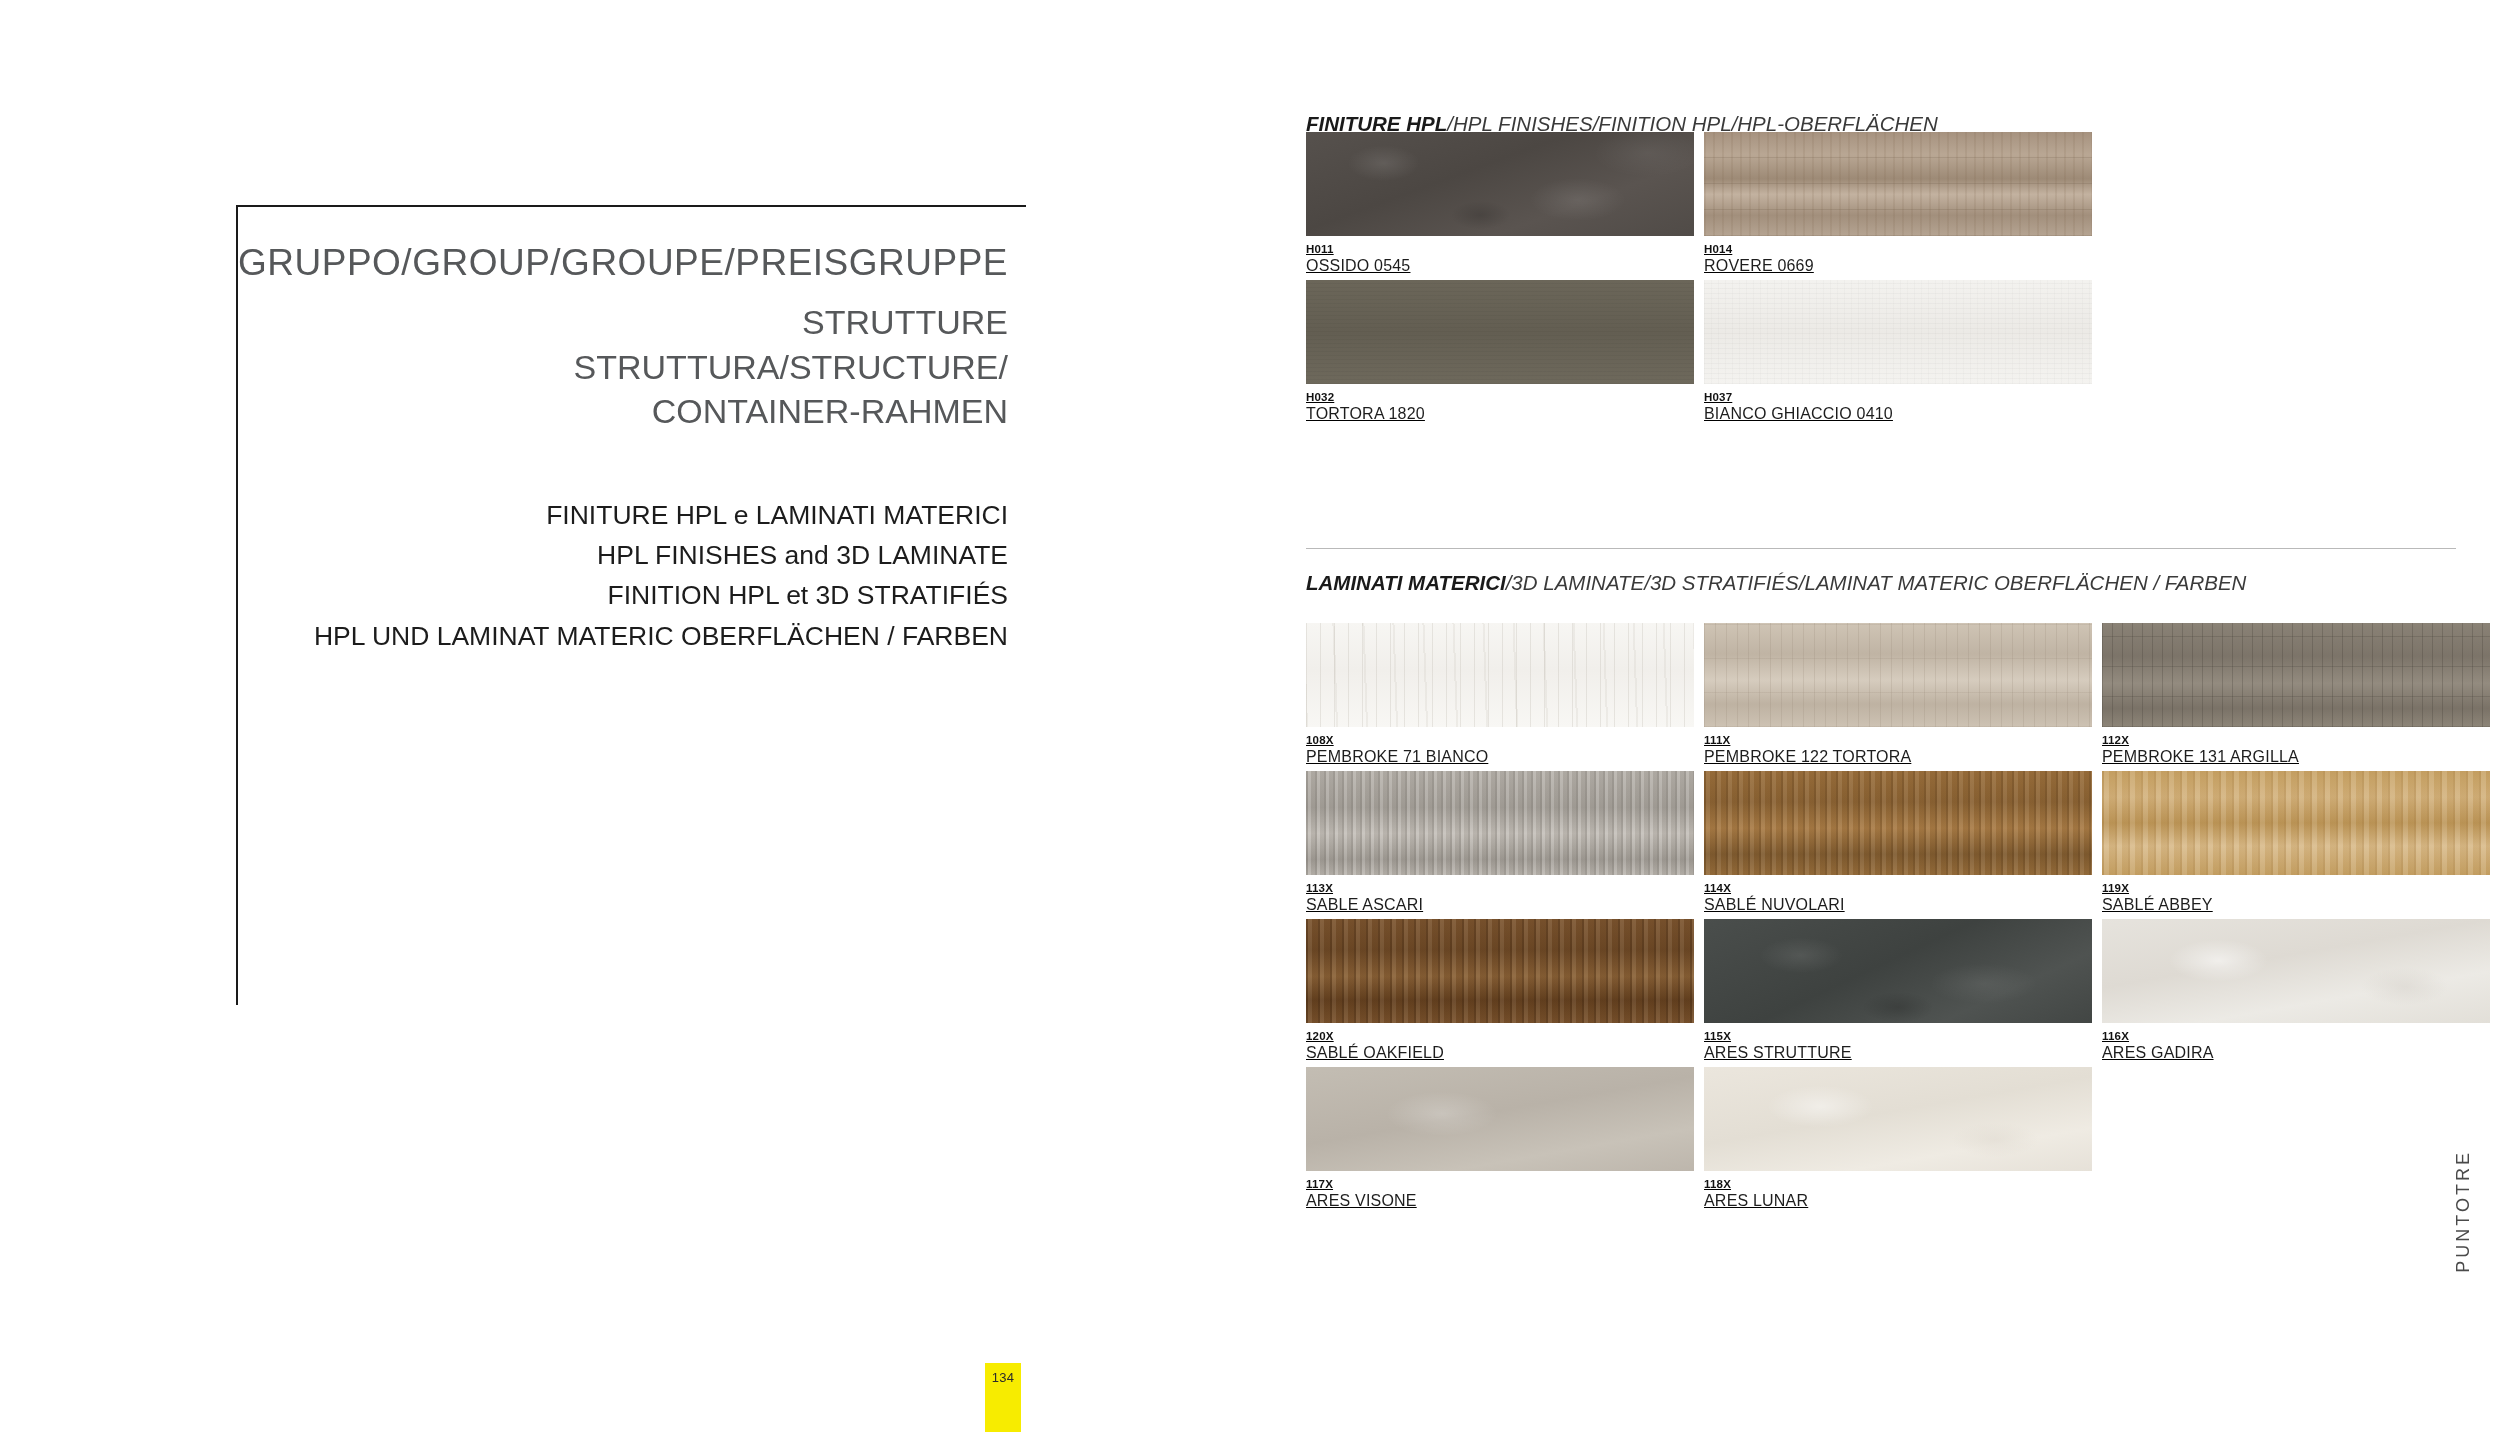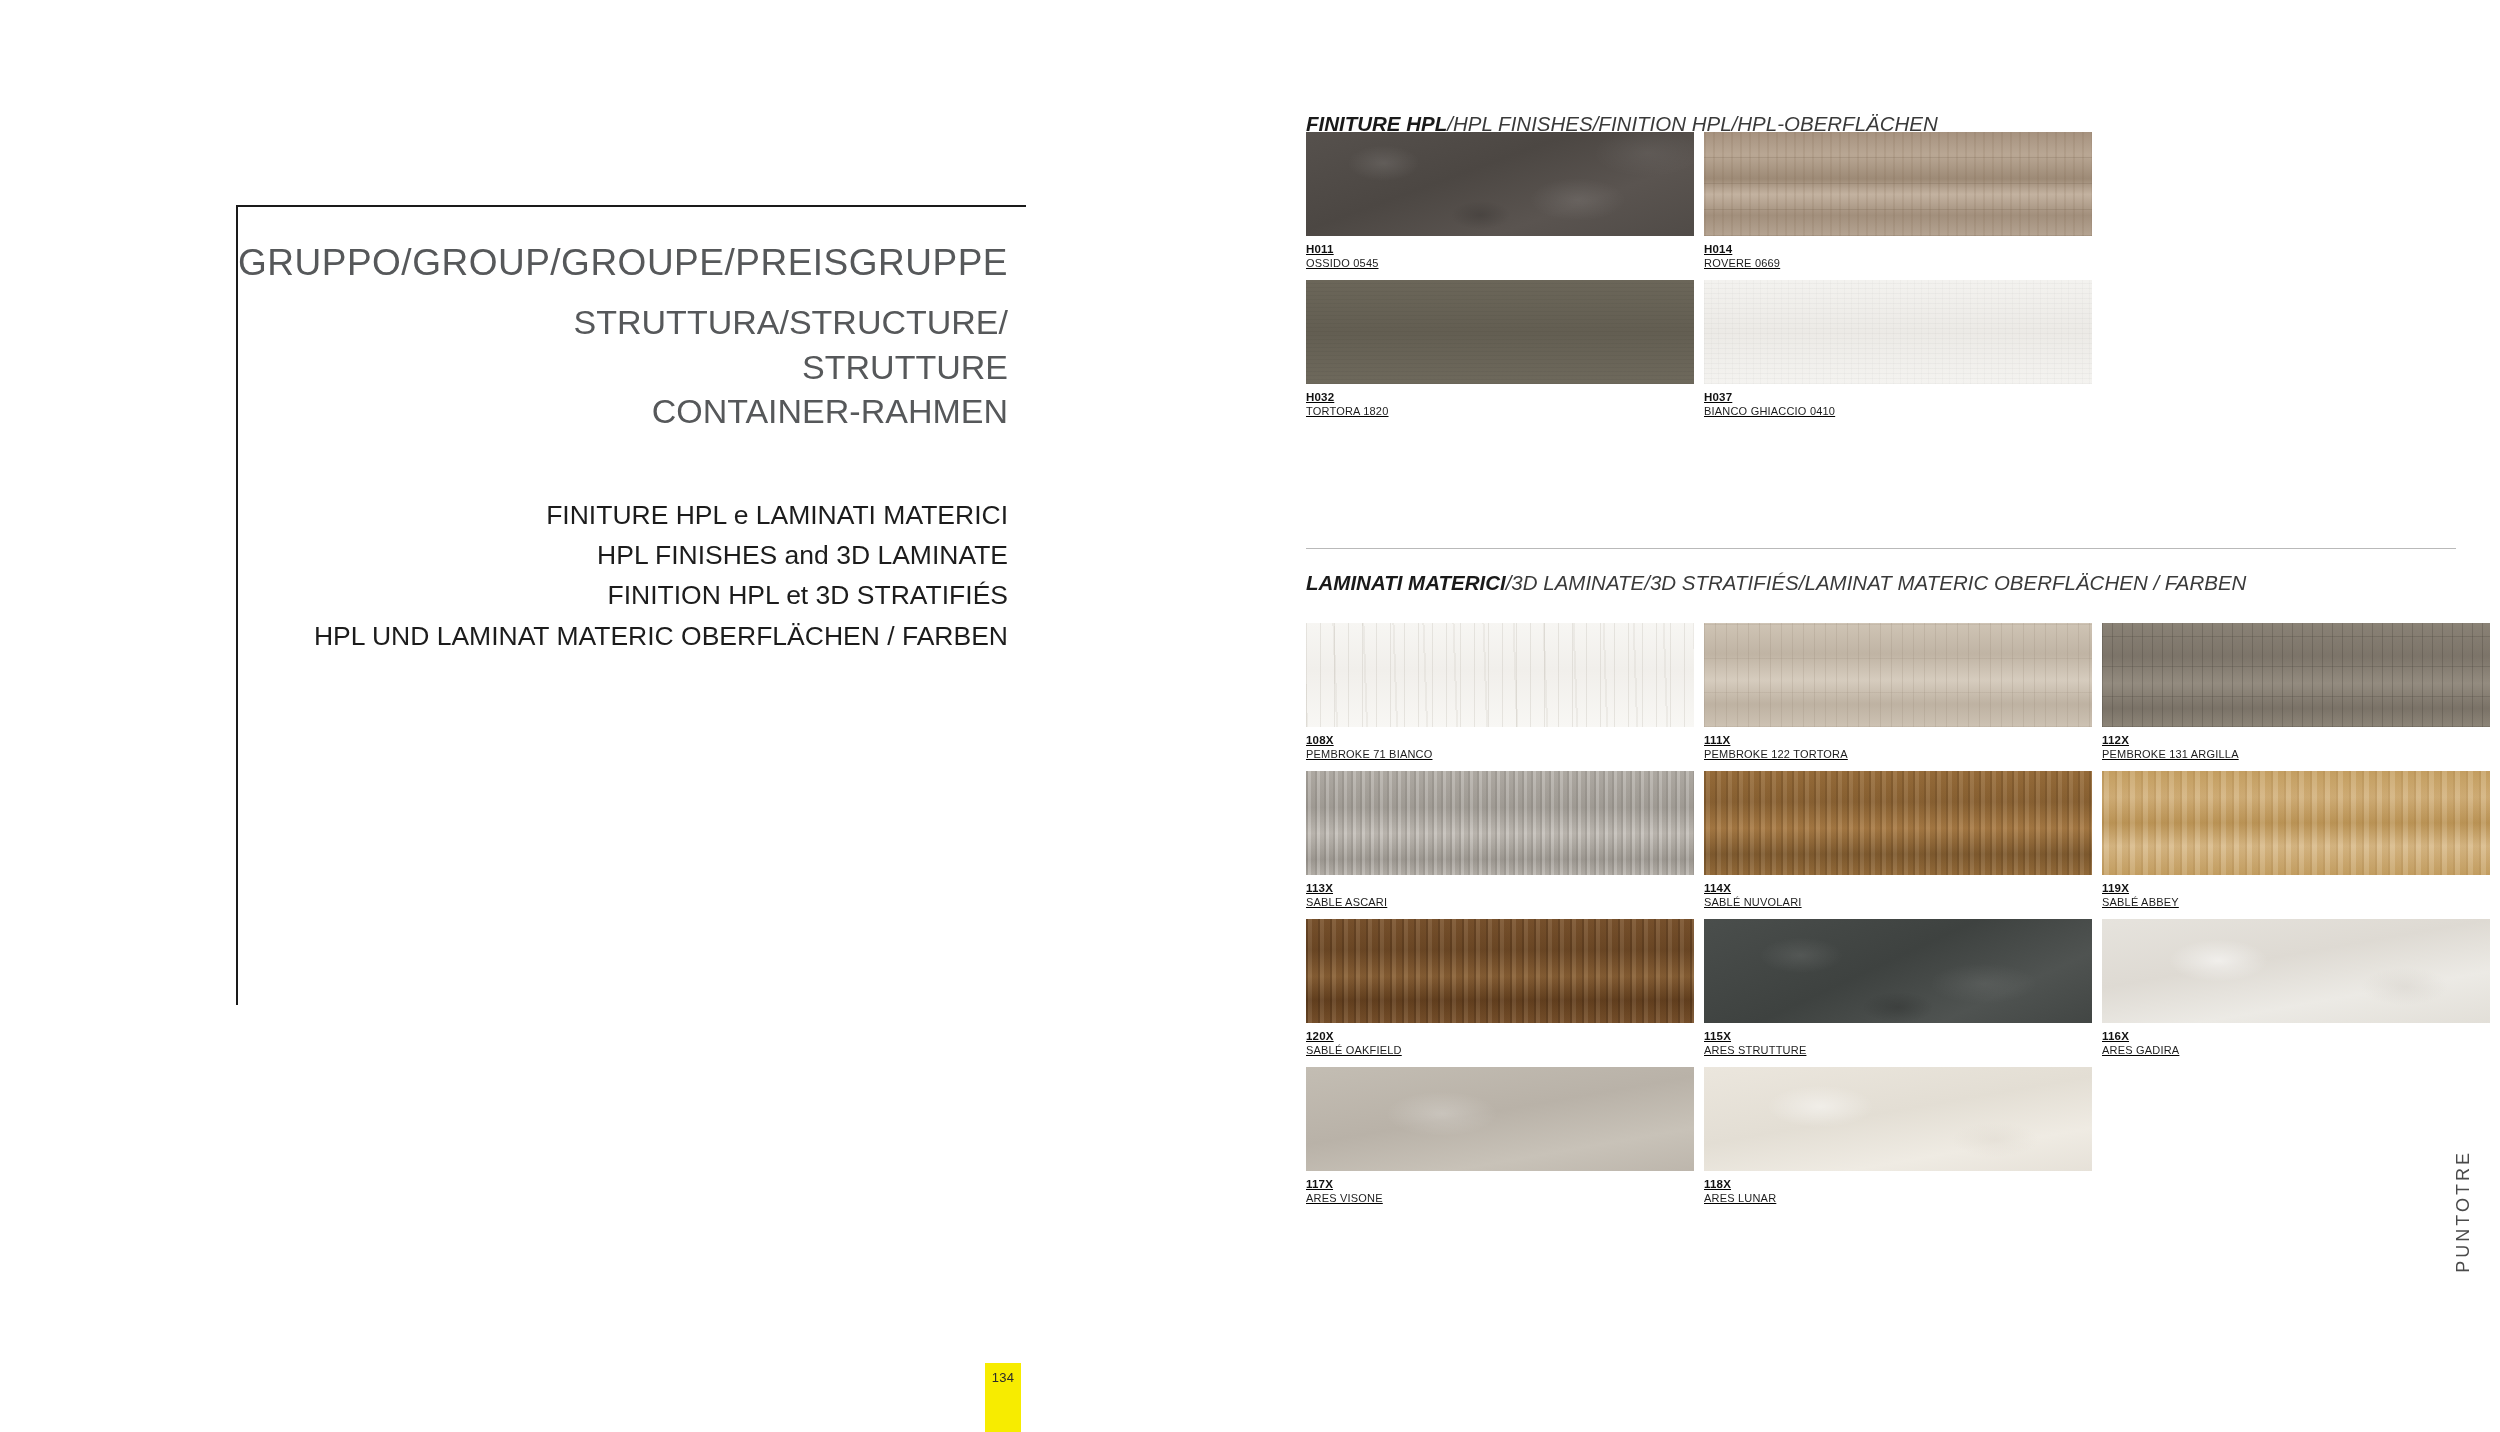--- a/index.html
+++ b/index.html
@@ -117,21 +117,21 @@
     display: block;
   }
   .sw-code {
     font-size: 11.5px;
     font-weight: 700;
     color: #111;
     margin-top: 7px;
     letter-spacing: 0.2px;
   }
   .sw-name {
-    font-size: 11px;
+    font-size: 16px;
     color: #1d1d1d;
     margin-top: 2px;
     letter-spacing: 0.2px;
   }
 
   
   #grid-hpl {
     left: 56px; top: 132px;
     grid-template-columns: 388px 10px 388px;
     grid-template-rows: 104px 44px 104px 44px;
@@ -252,22 +252,22 @@
 </style>
 </head>
 <body>
 
 <div id="left-page">
 
   <div id="title-block">
     <div class="title-main">GRUPPO/GROUP/GROUPE/PREISGRUPPE</div>
 
     <div class="title-sub">
+      <div>STRUTTURE</div>
       <div>STRUTTURA/STRUCTURE/</div>
-      <div>STRUTTURE</div>
       <div>CONTAINER-RAHMEN</div>
     </div>
 
     <div class="title-list">
       <div>FINITURE HPL e LAMINATI MATERICI</div>
       <div>HPL FINISHES and 3D LAMINATE</div>
       <div>FINITION HPL et 3D STRATIFIÉS</div>
       <div>HPL UND LAMINAT MATERIC OBERFLÄCHEN / FARBEN</div>
     </div>
   </div>

